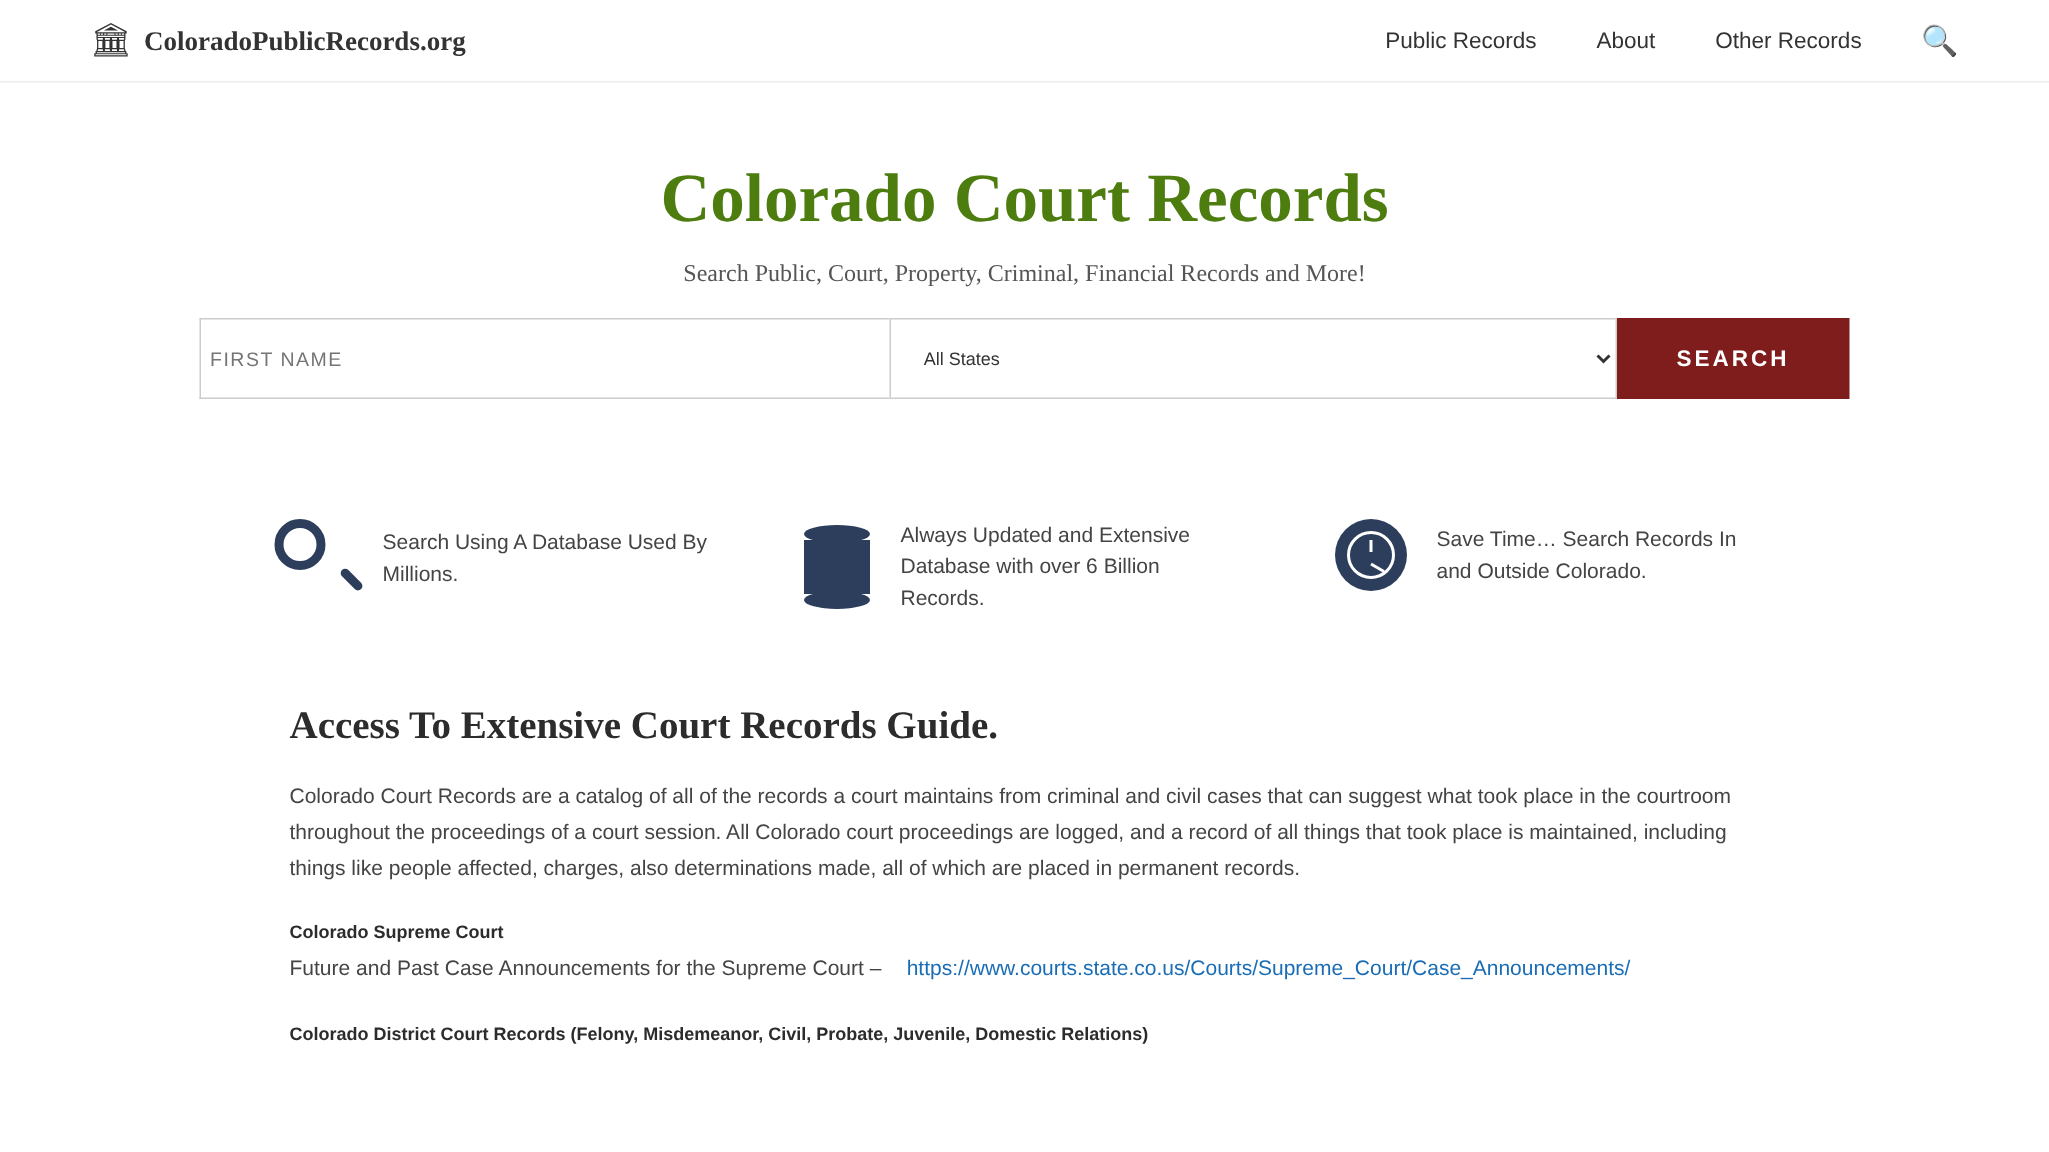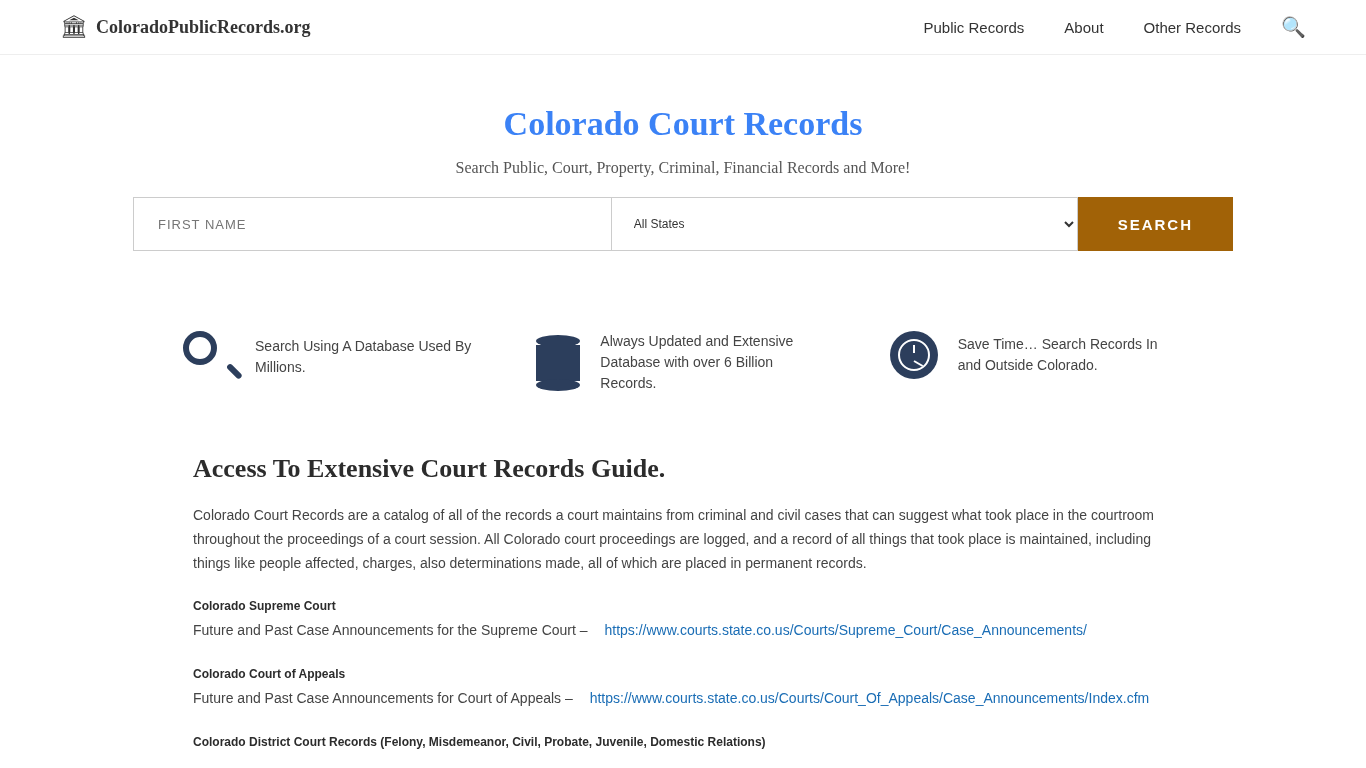--- a/index.html
+++ b/index.html
@@ -12,45 +12,45 @@
     }
     .logo-area { display: flex; align-items: center; gap: 8px; text-decoration: none; color: #333; }
     .logo-icon { font-size: 22px; }
     .logo-text { font-size: 18px; font-weight: bold; color: #333; }
     .nav-links { display: flex; align-items: center; gap: 40px; }
     .nav-link { text-decoration: none; color: #333; font-size: 15px; font-family: Arial, sans-serif; }
     .search-icon-nav { font-size: 20px; cursor: pointer; color: #333; }
 
     
     .hero { text-align: center; padding: 50px 60px 30px; }
-    .hero h1 { font-size: 34px; font-weight: bold; color: #3b82f6; margin-bottom: 16px; }
+    .hero h1 { font-size: 46px; font-weight: bold; color: #4d7c0f; margin-bottom: 16px; }
     .hero p { font-size: 16px; color: #555; margin-bottom: 20px; font-family: Liberation Serif, serif; }
 
     
     .search-bar {
       display: flex; align-items: center; gap: 0;
       max-width: 1100px; margin: 0 auto; height: 54px;
     }
     .search-bar input {
-      flex: 1; height: 100%; padding: 0 24px;
+      flex: 1; height: 100%; padding: 0 6px;
       border: 1.5px solid #ccc; font-size: 13px;
       font-family: Arial, sans-serif; color: #aaa; outline: none;
       letter-spacing: 1px;
     }
     .search-bar input:first-child { border-right: none; }
     .search-bar input:nth-child(2) { border-right: none; }
     .search-bar select {
       flex: 1; height: 100%; padding: 0 18px;
       border: 1.5px solid #ccc; font-size: 12px;
       font-family: Arial, sans-serif; color: #333; outline: none;
       background: #fff; appearance: auto;
     }
     .search-btn {
       height: 100%; padding: 0 40px;
-      background: #a16207; border: none; color: #fff;
+      background: #7f1d1d; border: none; color: #fff;
       font-size: 15px; font-weight: bold; letter-spacing: 2px;
       cursor: pointer; font-family: Arial, sans-serif;
       white-space: nowrap;
     }
 
     
     .features {
       display: flex; align-items: flex-start; justify-content: flex-end;
       gap: 0; max-width: 1100px; margin: 40px auto 50px;
       padding: 0 20px;
@@ -187,25 +187,18 @@
   <p>Colorado Court Records are a catalog of all of the records a court maintains from criminal and civil cases that can suggest what took place in the courtroom throughout the proceedings of a court session. All Colorado court proceedings are logged, and a record of all things that took place is maintained, including things like people affected, charges, also determinations made, all of which are placed in permanent records.</p>
 
   <div class="section-block">
     <h3>Colorado Supreme Court</h3>
     <p>
       <span>Future and Past Case Announcements for the Supreme Court –</span>
       <a href="#">https://www.courts.state.co.us/Courts/Supreme_Court/Case_Announcements/</a>
     </p>
   </div>
 
-  <div class="section-block">
-    <h3>Colorado Court of Appeals</h3>
-    <p>
-      <span>Future and Past Case Announcements for Court of Appeals –</span>
-      <a href="#">https://www.courts.state.co.us/Courts/Court_Of_Appeals/Case_Announcements/Index.cfm</a>
-    </p>
-  </div>
 
   <div class="section-block">
     <h3>Colorado District Court Records (Felony, Misdemeanor, Civil, Probate, Juvenile, Domestic Relations)</h3>
 
   </div>
 </div>
 
 </body></html>

